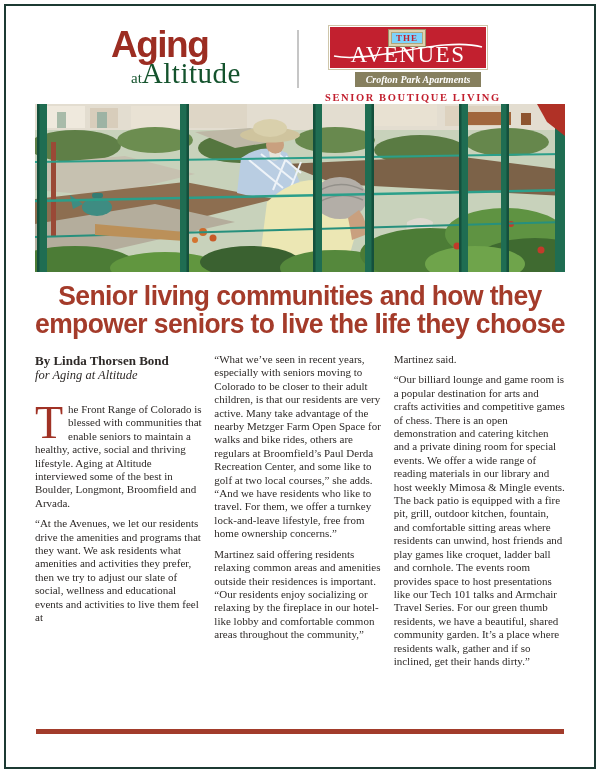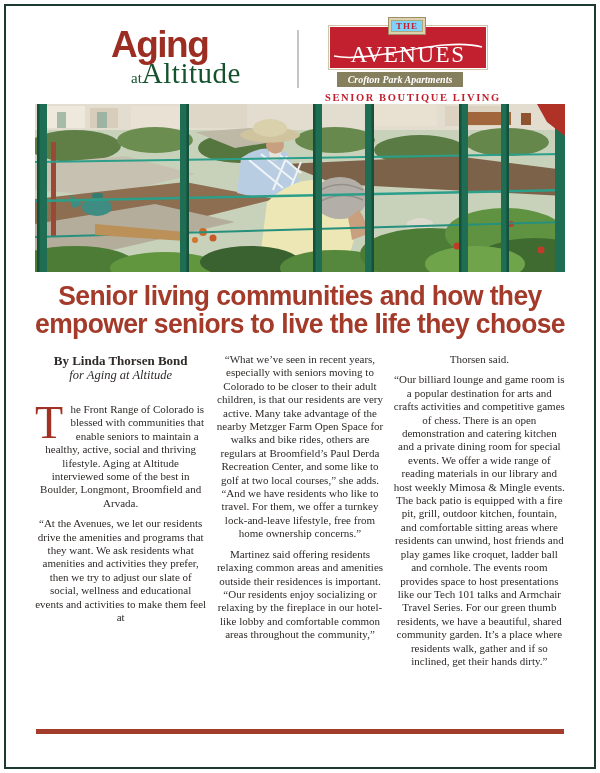--- a/index.html
+++ b/index.html
@@ -11,46 +11,46 @@
   .header{display:flex;justify-content:center;align-items:center;padding-top:14px;height:90px;}
   .aging-logo{width:160px;}
   .aging-word1{font-family:"Liberation Sans",sans-serif;font-weight:bold;font-size:37px;
                letter-spacing:-1.5px;line-height:33px;color:#9c2d22;}
   .aging-line2{margin-left:20px;margin-top:-4px;color:#14532d;white-space:nowrap;}
   .aging-at{font-size:15px;}
   .aging-alt{font-size:29px;letter-spacing:.5px;}
   .logo-divider{width:2px;height:58px;background:#c6c6c6;margin:0 26px;}
 
   .av-logo{position:relative;width:164px;height:92px;}
-  .av-the{position:absolute;left:50%;transform:translateX(-50%);top:4px;z-index:2;
+  .av-the{position:absolute;left:50%;transform:translateX(-50%);top:16px;z-index:2;
           width:36px;height:16px;background:#7dd3fc;border:1px solid #9a8f66;
           box-shadow:inset 0 0 0 2px #ddd2b0, inset 0 0 0 3px #b1a67c;
           display:flex;align-items:center;justify-content:center;
           color:#c2202f;font-size:9px;font-weight:bold;letter-spacing:1px;}
   .av-red{position:absolute;top:13px;left:4px;width:156px;height:41px;background:#c2202f;
           border:1px solid #fff;box-shadow:0 0 0 1px #cfc6a9;
           display:flex;align-items:flex-end;justify-content:center;}
   .av-name{position:relative;z-index:2;color:#fff;font-size:23px;letter-spacing:1.5px;}
   .av-swoosh{position:absolute;left:0;top:0;width:100%;height:100%;z-index:1;}
-  .av-olive{position:absolute;top:58px;left:11px;width:126px;height:15px;background:#867f5e;
+  .av-olive{position:absolute;top:58px;left:29px;width:126px;height:15px;background:#867f5e;
             border:1px solid #fff;display:flex;align-items:center;justify-content:center;
             color:#fff;font-style:italic;font-weight:bold;font-size:10px;}
   .av-tagline{position:absolute;top:79px;width:100%;text-align:center;color:#c2202f;
               font-size:10.5px;font-weight:bold;letter-spacing:1.6px;white-space:nowrap;}
 
   
   .photo{display:block;width:530px;height:168px;margin:0 auto;}
 
   
   .headline{width:560px;margin:10px auto 0;text-align:center;color:#a43b2a;
             font-family:"Liberation Sans",sans-serif;font-weight:bold;
             font-size:27px;line-height:28px;letter-spacing:-.6px;transform:scaleX(.98);}
 
   
-  .columns{display:flex;gap:8px;width:530px;margin:15px auto 0;height:374px;overflow:hidden;text-align:center;}
+  .columns{display:flex;gap:8px;width:530px;margin:15px auto 0;height:374px;overflow:hidden;}
   .col{flex:1 1 0;min-width:0;}
   .byline-author{font-weight:bold;font-size:13px;line-height:15px;}
   .byline-pub{font-style:italic;font-size:12.5px;line-height:15px;margin-bottom:20px;}
   .body-p{margin:0 0 7px 0;font-size:11px;line-height:13.4px;}
   .dropcap{float:left;font-size:46px;line-height:37px;padding:1px 5px 0 0;color:#a03225;}
 
   .bottom-bar{width:528px;height:5px;background:#a23c2b;margin:2px auto 0;}
 </style>
 </head>
 <body>
@@ -175,28 +175,28 @@
     <span>Senior living communities and how they</span><br>
     <span>empower seniors to live the life they choose</span>
   </h1>
 
   <div class="columns">
 
     <div class="col">
       <div class="byline-author">By Linda Thorsen Bond</div>
       <div class="byline-pub">for Aging at Altitude</div>
       <p class="body-p"><span class="dropcap">T</span><span>he Front Range of Colorado is blessed with communities that enable seniors to maintain a healthy, active, social and thriving lifestyle. Aging at Altitude interviewed some of the best in Boulder, Longmont, Broomfield and Arvada.</span></p>
-      <p class="body-p">“At the Avenues, we let our residents drive the amenities and programs that they want. We ask residents what amenities and activities they prefer, then we try to adjust our slate of social, wellness and educational events and activities to make them feel at</p>
+      <p class="body-p">“At the Avenues, we let our residents drive the amenities and programs that they want. We ask residents what amenities and activities they prefer, then we try to adjust our slate of social, wellness and educational events and activities to live them feel at</p>
     </div>
 
     <div class="col">
       <p class="body-p">“What we’ve seen in recent years, especially with seniors moving to Colorado to be closer to their adult children, is that our residents are very active. Many take advantage of the nearby Metzger Farm Open Space for walks and bike rides, others are regulars at Broomfield’s Paul Derda Recreation Center, and some like to golf at two local courses,” she adds. “And we have residents who like to travel. For them, we offer a turnkey lock-and-leave lifestyle, free from home ownership concerns.”</p>
       <p class="body-p">Martinez said offering residents relaxing common areas and amenities outside their residences is important. “Our residents enjoy socializing or relaxing by the fireplace in our hotel-like lobby and comfortable common areas throughout the community,”</p>
     </div>
 
     <div class="col">
-      <p class="body-p">Thorsen said.</p>
+      <p class="body-p">Martinez said.</p>
       <p class="body-p">“Our billiard lounge and game room is a popular destination for arts and crafts activities and competitive games of chess. There is an open demonstration and catering kitchen and a private dining room for special events. We offer a wide range of reading materials in our library and host weekly Mimosa &amp; Mingle events. The back patio is equipped with a fire pit, grill, outdoor kitchen, fountain, and comfortable sitting areas where residents can unwind, host friends and play games like croquet, ladder ball and cornhole. The events room provides space to host presentations like our Tech 101 talks and Armchair Travel Series. For our green thumb residents, we have a beautiful, shared community garden. It’s a place where residents walk, gather and if so inclined, get their hands dirty.”</p>
     </div>
   </div>
 
   <div class="bottom-bar"></div>
 </div>
 
 </body></html>

